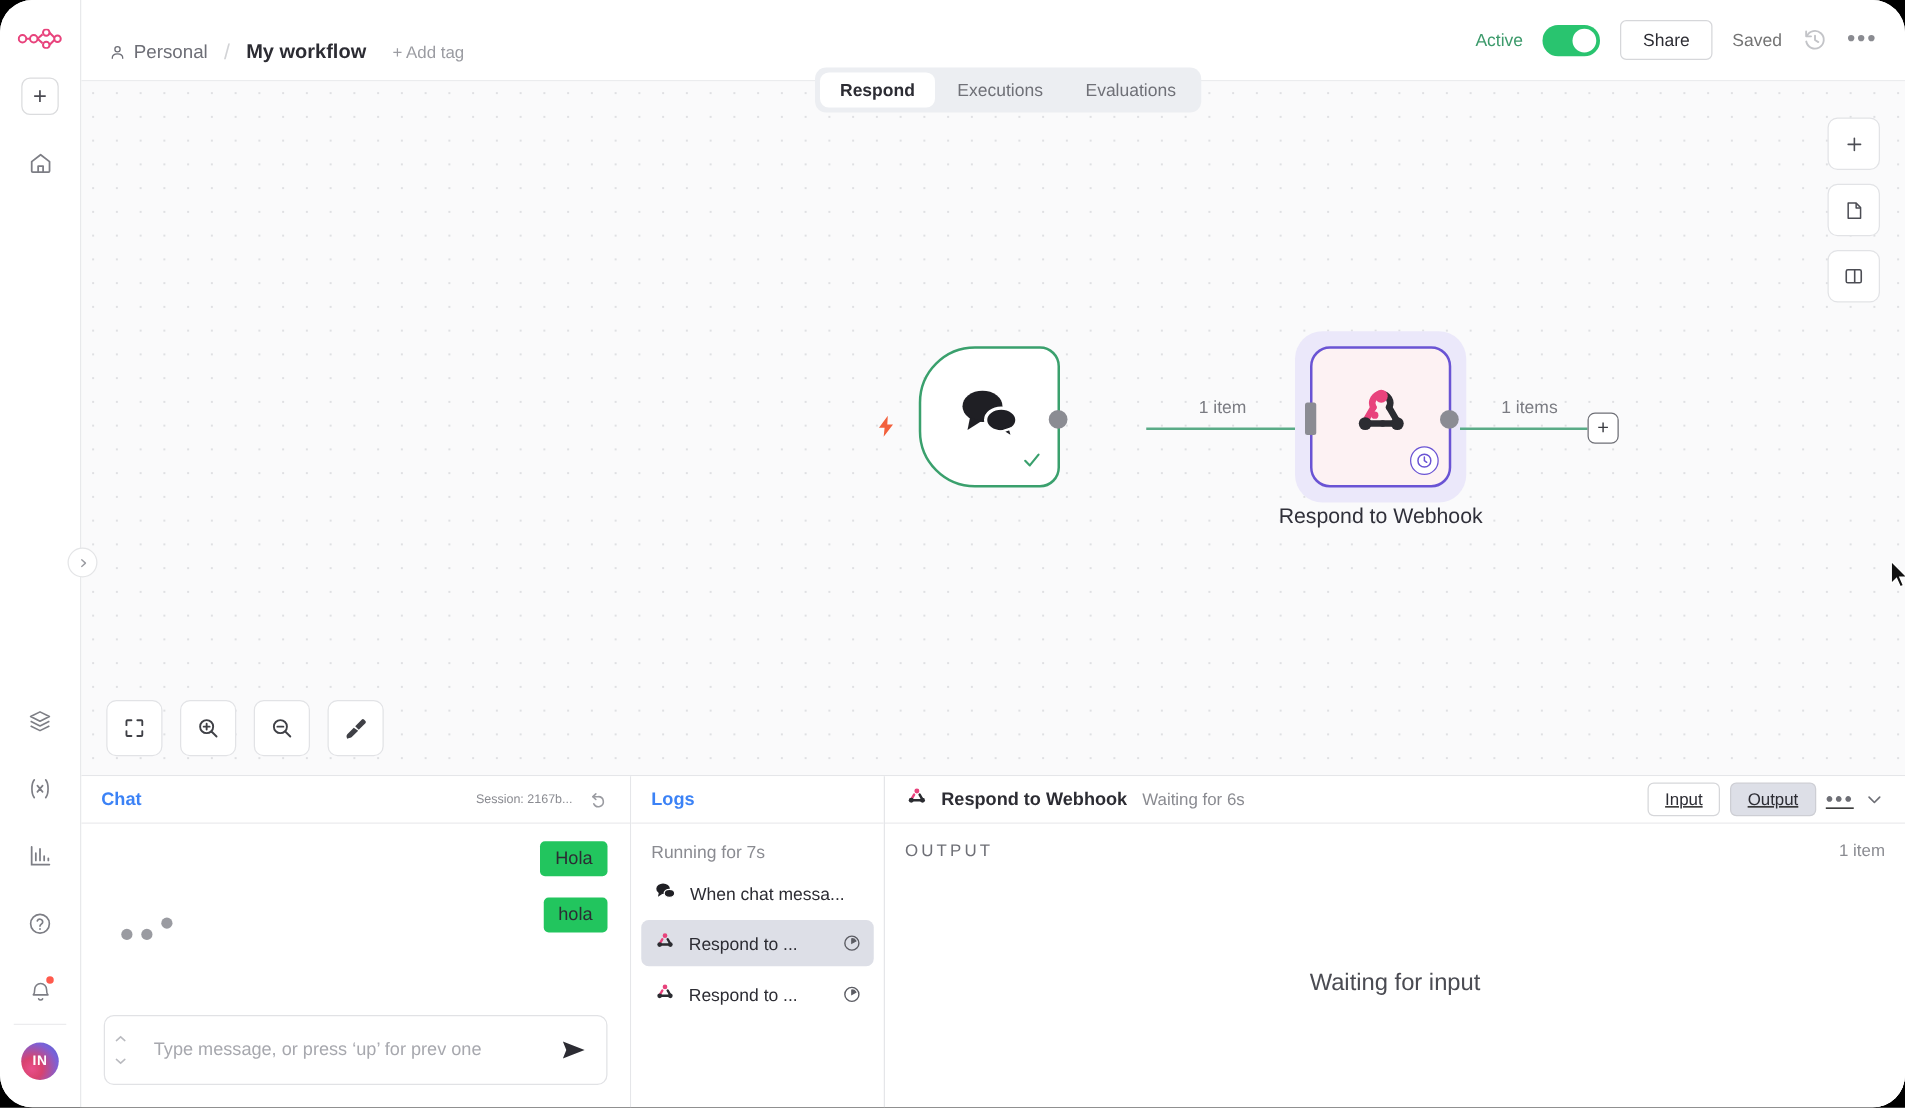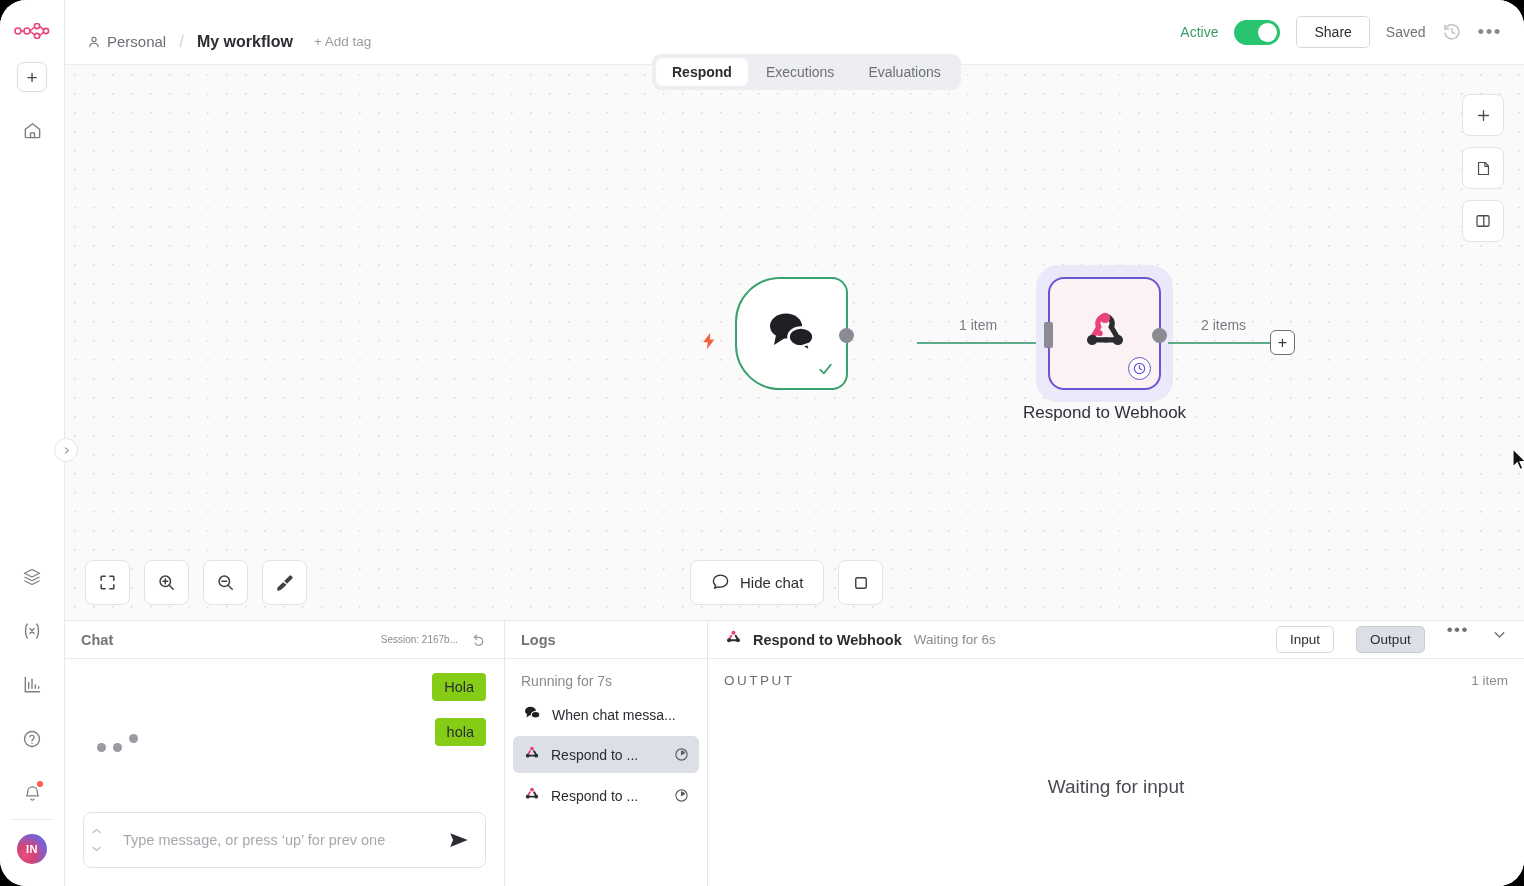--- a/index.html
+++ b/index.html
@@ -201,32 +201,32 @@
   
   #bottom {
     position: absolute; left: 65px; top: 620px; right: 0; bottom: 0;
     display: flex; background: #fff; border-top: 1px solid #e5e6e9;
   }
   .panel-head {
     height: 38px; display: flex; align-items: center;
     padding: 0 16px; border-bottom: 1px solid #ebecee;
     font-size: 14px;
   }
-  .panel-title { font-weight: 600; color: #737373; font-size: 14.5px; }
+  .panel-title { font-weight: 600; color: #3b82f6; font-size: 14.5px; }
 
   
   #chat-panel {
     width: 440px; border-right: 1px solid #e5e6e9;
     display: flex; flex-direction: column; background: #fff;
   }
   .session-text { margin-left: auto; color: #8a8b91; font-size: 10px; }
   .refresh-icon { margin-left: 14px; color: #9a9ba1; cursor: pointer; display:flex; }
   #chat-body { flex: 1; position: relative; padding: 14px 18px; overflow: hidden; }
   .bubble {
-    background: #84cc16; color: #2c2c33; font-size: 14.5px;
+    background: #22c55e; color: #2c2c33; font-size: 14.5px;
     padding: 6px 12px; border-radius: 4px; float: right; clear: both;
     margin-bottom: 17px;
   }
   .typing { position: absolute; left: 32px; bottom: 60px; display: flex; align-items: flex-end; gap: 7px; }
   .typing span { width: 9px; height: 9px; border-radius: 50%; background: #9a9ba1; display:block;}
   .typing span:nth-child(3) { margin-bottom: 9px; }
   #chat-input-row {
     margin: 0 18px 18px 18px; height: 56px;
     border: 1px solid #e1e2e5; border-radius: 8px;
     display: flex; align-items: center; padding: 0 14px 0 8px;
@@ -250,21 +250,21 @@
     font-size: 14px; color: #2c2c33; cursor: pointer;
   }
   .log-row.selected { background: #dddfe7; }
   .log-clock { margin-left: auto; color: #5c5d64; display:flex; }
 
   
   #output-panel { flex: 1; display: flex; flex-direction: column; background: #fff; }
   .op-head { height: 38px; display: flex; align-items: center; padding: 0 16px; border-bottom: 1px solid #ebecee; }
   .op-node-name { font-weight: 600; color: #2c2c33; font-size: 14.5px; margin-left: 10px; }
   .op-waiting { color: #8a8b91; font-size: 13.5px; margin-left: 12px; }
-  .op-right { margin-left: auto; display: flex; gap: 22px; }
+  .op-right { margin-left: auto; display: flex; align-items: center; gap: 8px; text-decoration: underline; }
   .io-btn {
     border: 1px solid #d6d7da; border-radius: 5px; padding: 5px 13px;
     font-size: 13.5px; color: #2c2c33; background: #fff; cursor: pointer;
   }
   .io-btn.active { background: #dddfe7; border-color: #cdced4; }
   .op-dots { color: #6e6f76; font-size: 17px; letter-spacing: 1.5px; cursor: pointer; line-height:8px;}
   .op-chevron { color: #6e6f76; cursor: pointer; display:flex;}
   .op-subhead {
     display: flex; align-items: center; padding: 14px 16px 0 16px;
   }
@@ -444,21 +444,21 @@
             <circle cx="12" cy="12" r="9.5"></circle>
             <path d="M12 6.5 V12 L15.5 14.5"></path>
           </svg>
         </span>
         <span class="dot-port" style="right:-8px; top:49px;"></span>
       </div>
       <div class="node-label">Respond to Webhook</div>
     </div>
 
     <div class="conn-line" style="left:1103px; top:277px; width:102px;"></div>
-    <div class="conn-label" style="left:1136px; top:252px;">2 items</div>
+    <div class="conn-label" style="left:1136px; top:252px;">1 items</div>
     <div class="plus-endpoint" style="left:1205px; top:265px;">+</div>
 
     <div id="canvas-right">
       <div class="cv-btn">
         <svg width="17" height="17" viewBox="0 0 24 24" fill="none" stroke="currentColor" stroke-width="1.8" stroke-linecap="round">
           <path d="M12 5 V19 M5 12 H19"></path>
         </svg>
       </div>
       <div class="cv-btn">
         <svg width="17" height="17" viewBox="0 0 24 24" fill="none" stroke="currentColor" stroke-width="1.7" stroke-linejoin="round">
@@ -498,35 +498,20 @@
         </svg>
       </div>
       <div class="tool-btn">
         <svg width="20" height="20" viewBox="0 0 24 24" fill="currentColor">
           <path d="M19.4 3.2 a1.4 1.4 0 0 0-2 0 L11 9.6 l3.4 3.4 6.4-6.4 a1.4 1.4 0 0 0 0-2 Z"></path>
           <path d="M9.6 11 L3.4 17.2 c-.7.7-.9 2-.5 3.2 l.4 1.2 1.2-.4 c1.2-.4 2.5-.6 3.2-1.3 L13.9 14 Z"></path>
         </svg>
       </div>
     </div>
 
-    <div id="canvas-center-tools">
-      <div class="hide-chat-btn">
-        <span>
-          <svg width="19" height="19" viewBox="0 0 24 24" fill="none" stroke="currentColor" stroke-width="1.7" stroke-linejoin="round">
-            <path d="M21 11.5 c0 4.2-4 7.6-9 7.6 a10.6 10.6 0 0 1-2.7-.35 L4.5 20.5 l1.3-3.3 A7.3 7.3 0 0 1 3 11.5 C3 7.3 7 3.9 12 3.9 s9 3.4 9 7.6Z"></path>
-          </svg>
-        </span>
-        <span>Hide chat</span>
-      </div>
-      <div class="tool-btn">
-        <svg width="18" height="18" viewBox="0 0 24 24" fill="none" stroke="currentColor" stroke-width="1.9" stroke-linejoin="round">
-          <rect x="5" y="5" width="14" height="14" rx="2"></rect>
-        </svg>
-      </div>
-    </div>
   </div>
 
   <div id="bottom">
 
     <div id="chat-panel">
       <div class="panel-head">
         <span class="panel-title">Chat</span>
         <span class="session-text">Session: 2167b...</span>
         <span class="refresh-icon">
           <svg width="16" height="16" viewBox="0 0 24 24" fill="none" stroke="currentColor" stroke-width="1.9" stroke-linecap="round" stroke-linejoin="round">

